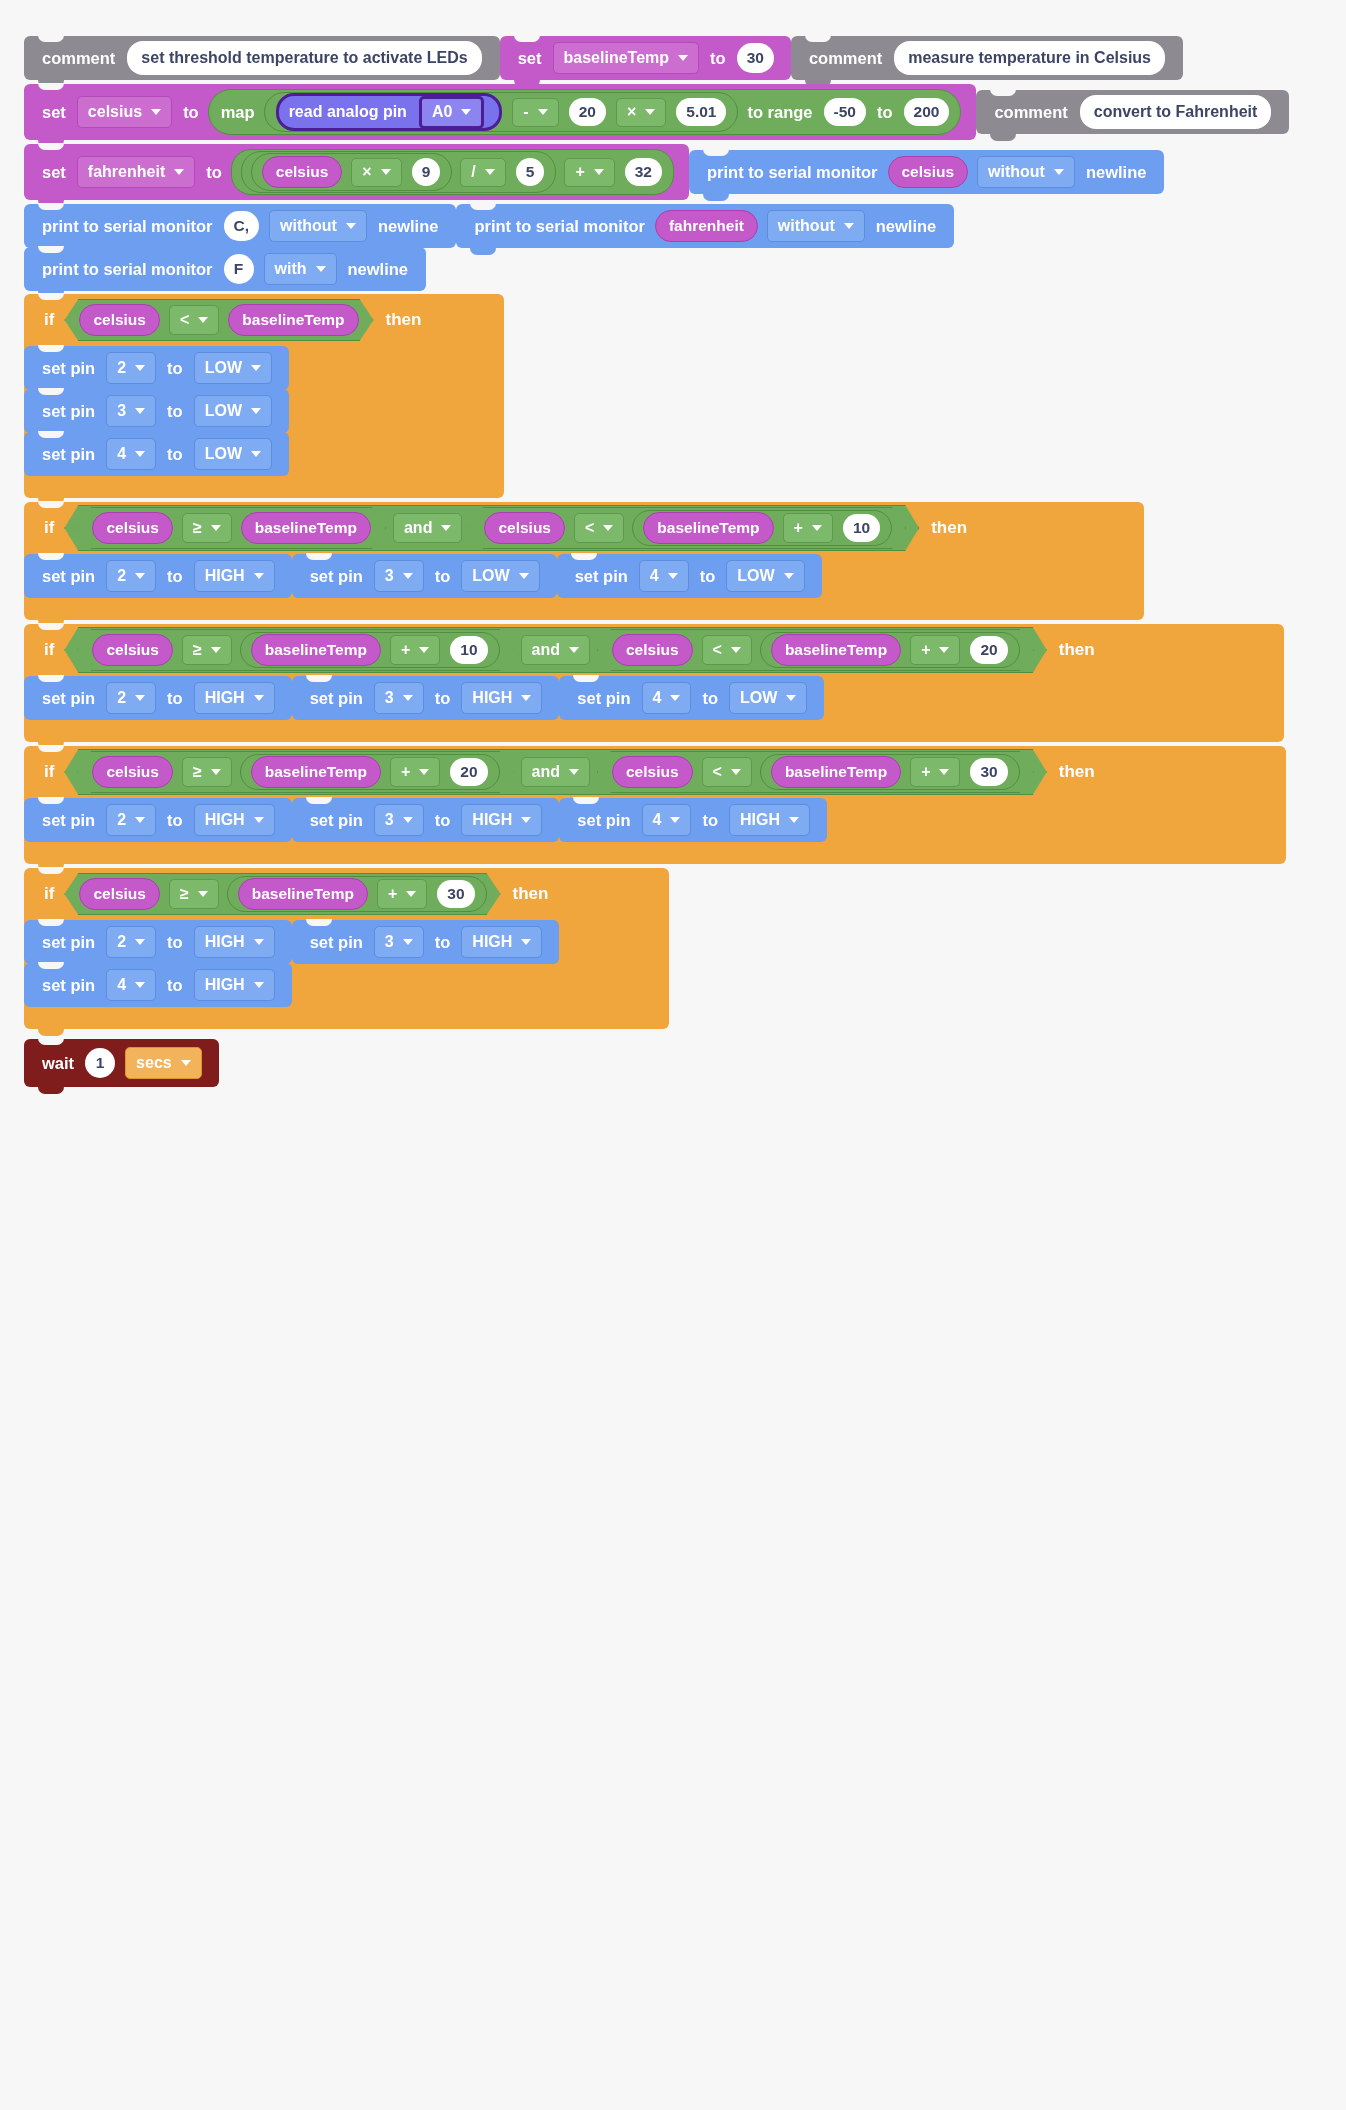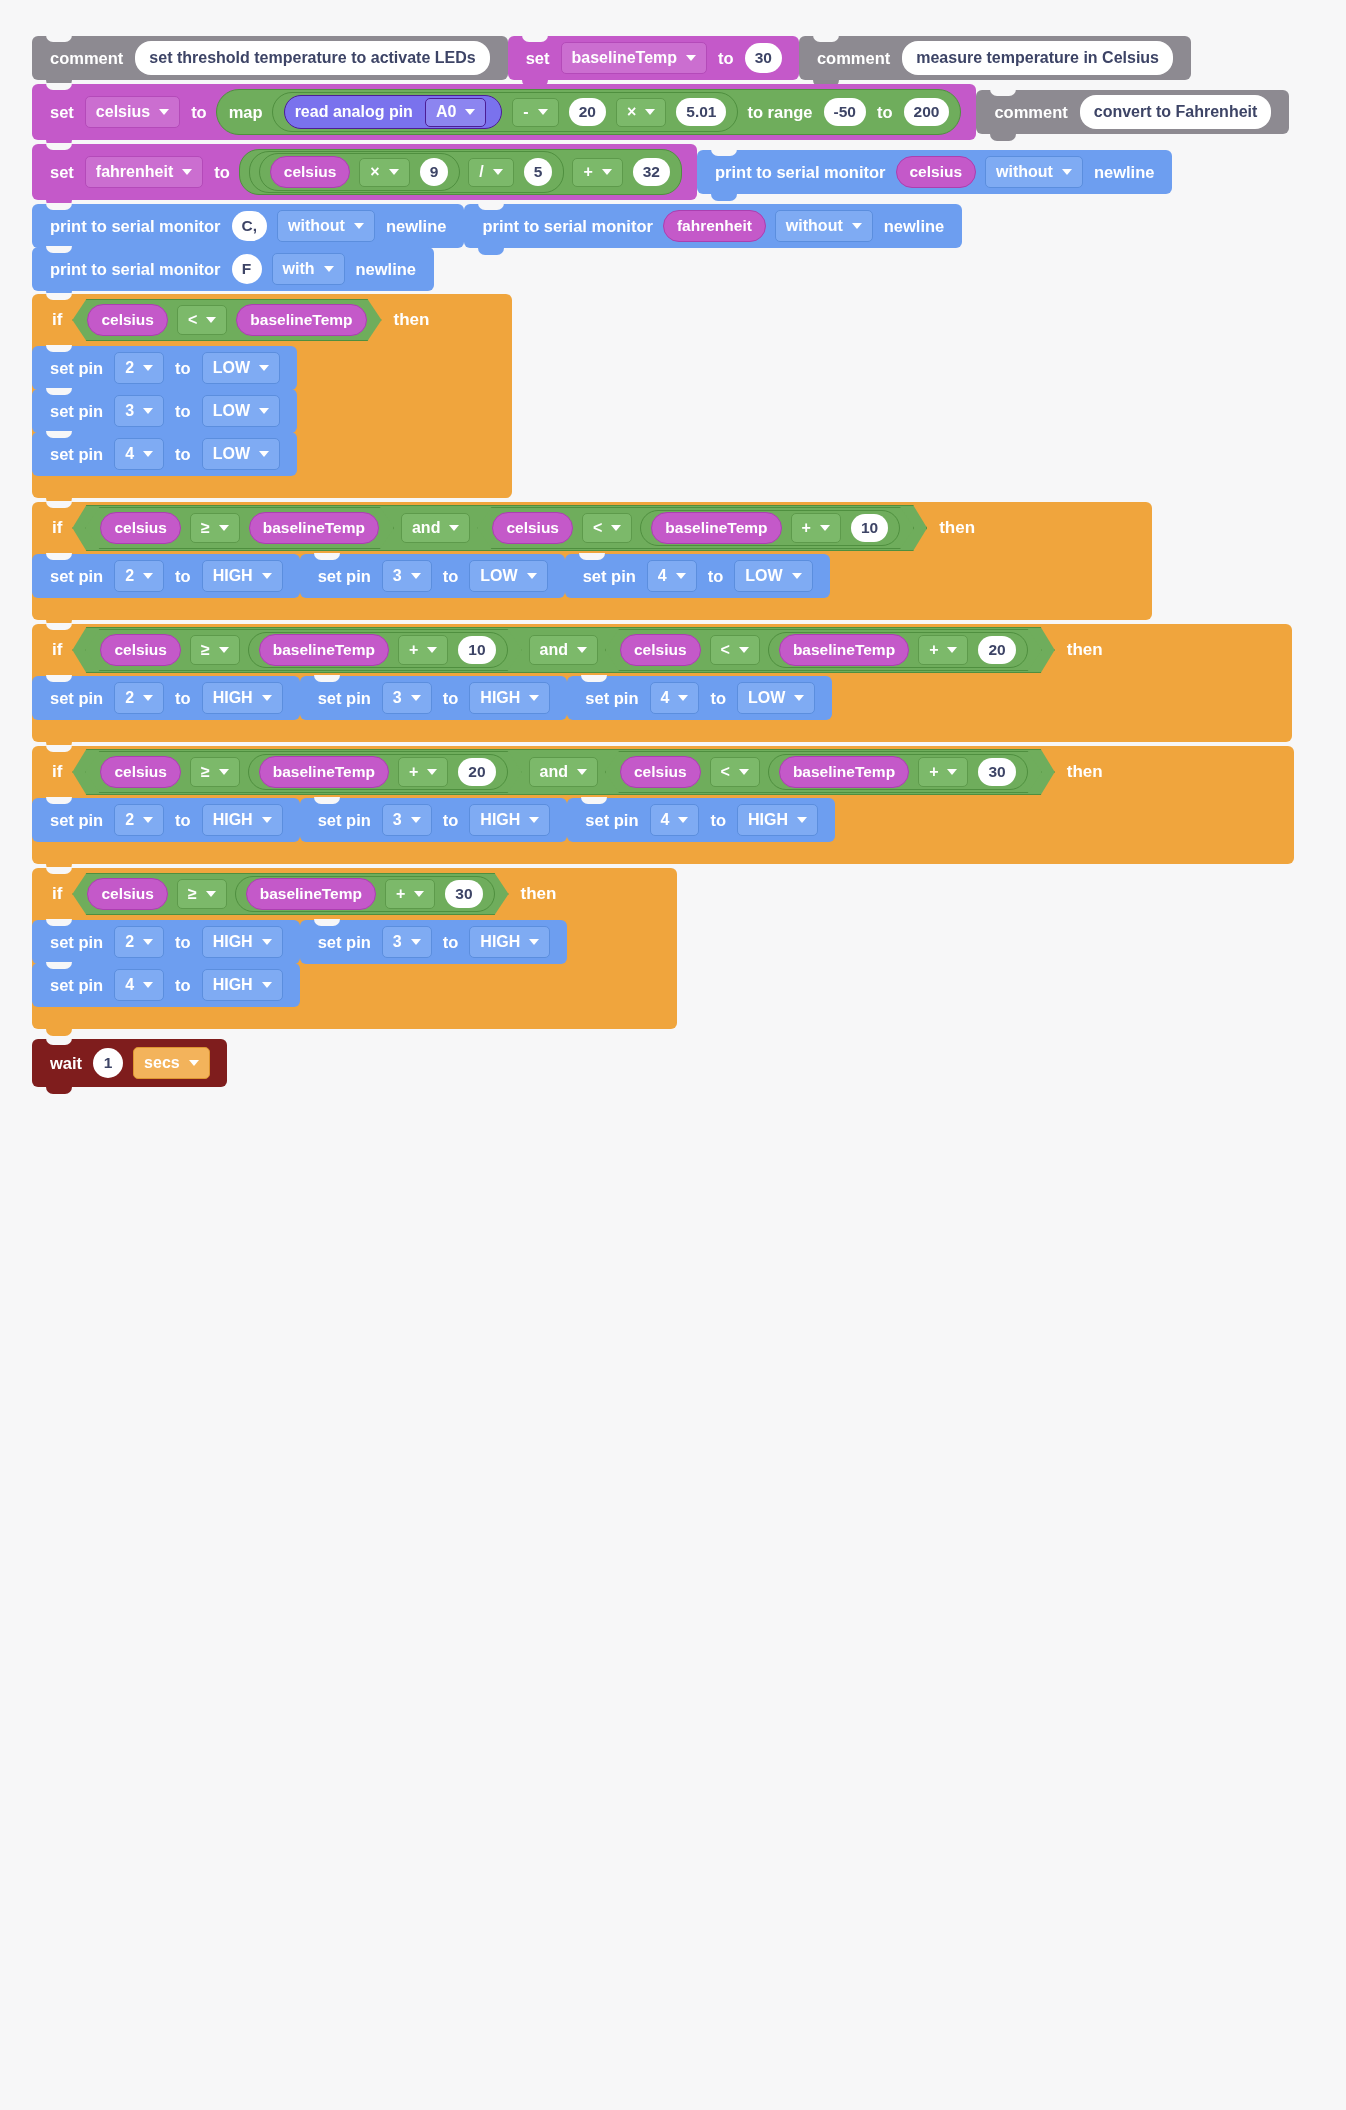--- a/index.html
+++ b/index.html
@@ -78,21 +78,21 @@
   
   .c-comment{background:#8d8a91;}
   .c-var    {background:#c459c9;}
   .c-serial {background:#6d9ef0;}
   .c-ctrl   {background:#7f1d1d;}
 
   .dd-var   {background:#cb6ed0;border:1px solid #b44ab9;}
   .dd-serial{background:#7fabf3;border:1px solid #5b8ede;}
   .dd-ctrl  {background:#f3b35b;border:1px solid #dd9530;}
   .dd-math  {background:#7cb96a;border:1px solid #5d9a4b;}
-  .dd-io    {background:#8c85f0;border:1px solid #4c1d95;}
+  .dd-io    {background:#8c85f0;border:3px solid #4c1d95;}
 
   
   .rep{
     display:inline-flex;align-items:center;
     height:38px;padding:0 6px;
     border-radius:20px;
     background:#6fad5c;border:1px solid #4f8f3f;
     margin:0 3px;
   }
   .rep .num{height:28px;min-width:28px;}
@@ -146,21 +146,21 @@
   
   .inner .stmt{margin-top:-1px;}
 
   .ifword{padding-right:8px;}
   .thenword{padding-left:10px;}
 </style>
 </head>
 <body>
 
 <div class="canvas">
-  <div id="stack" style="position:absolute;left:32px;top:36px;"><div class="stmt c-comment" style="margin-bottom: 4px;">
+  <div id="stack" style="position:absolute;left:24px;top:36px;"><div class="stmt c-comment" style="margin-bottom: 4px;">
         <span class="lbl">comment</span>
         <span class="txtfield">set threshold temperature to activate LEDs</span>
       </div><div class="stmt c-var" style="margin-bottom: 4px;">
         <span class="lbl">set</span>
         <span class="dd dd-var">
           <span>baselineTemp</span>
           <span class="caret"></span>
         </span>
         <span class="lbl">to</span>
         <span class="num">30</span>

